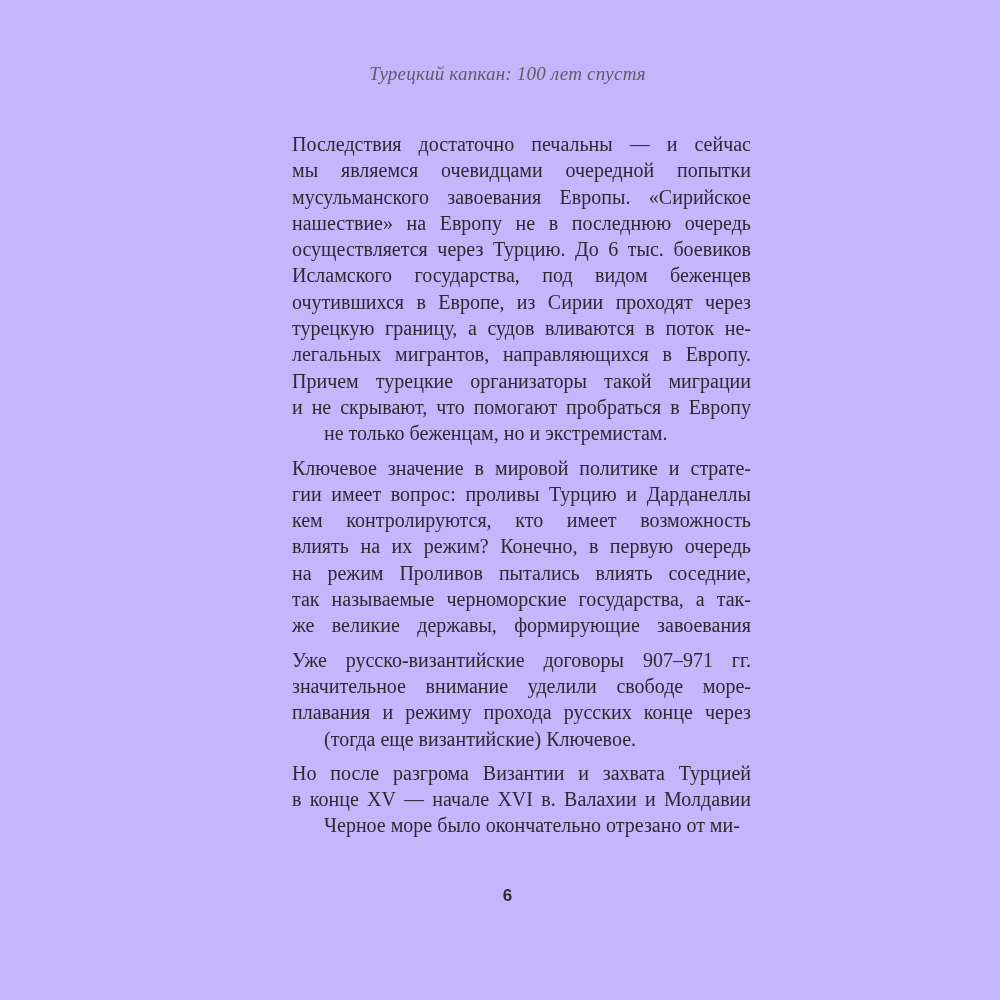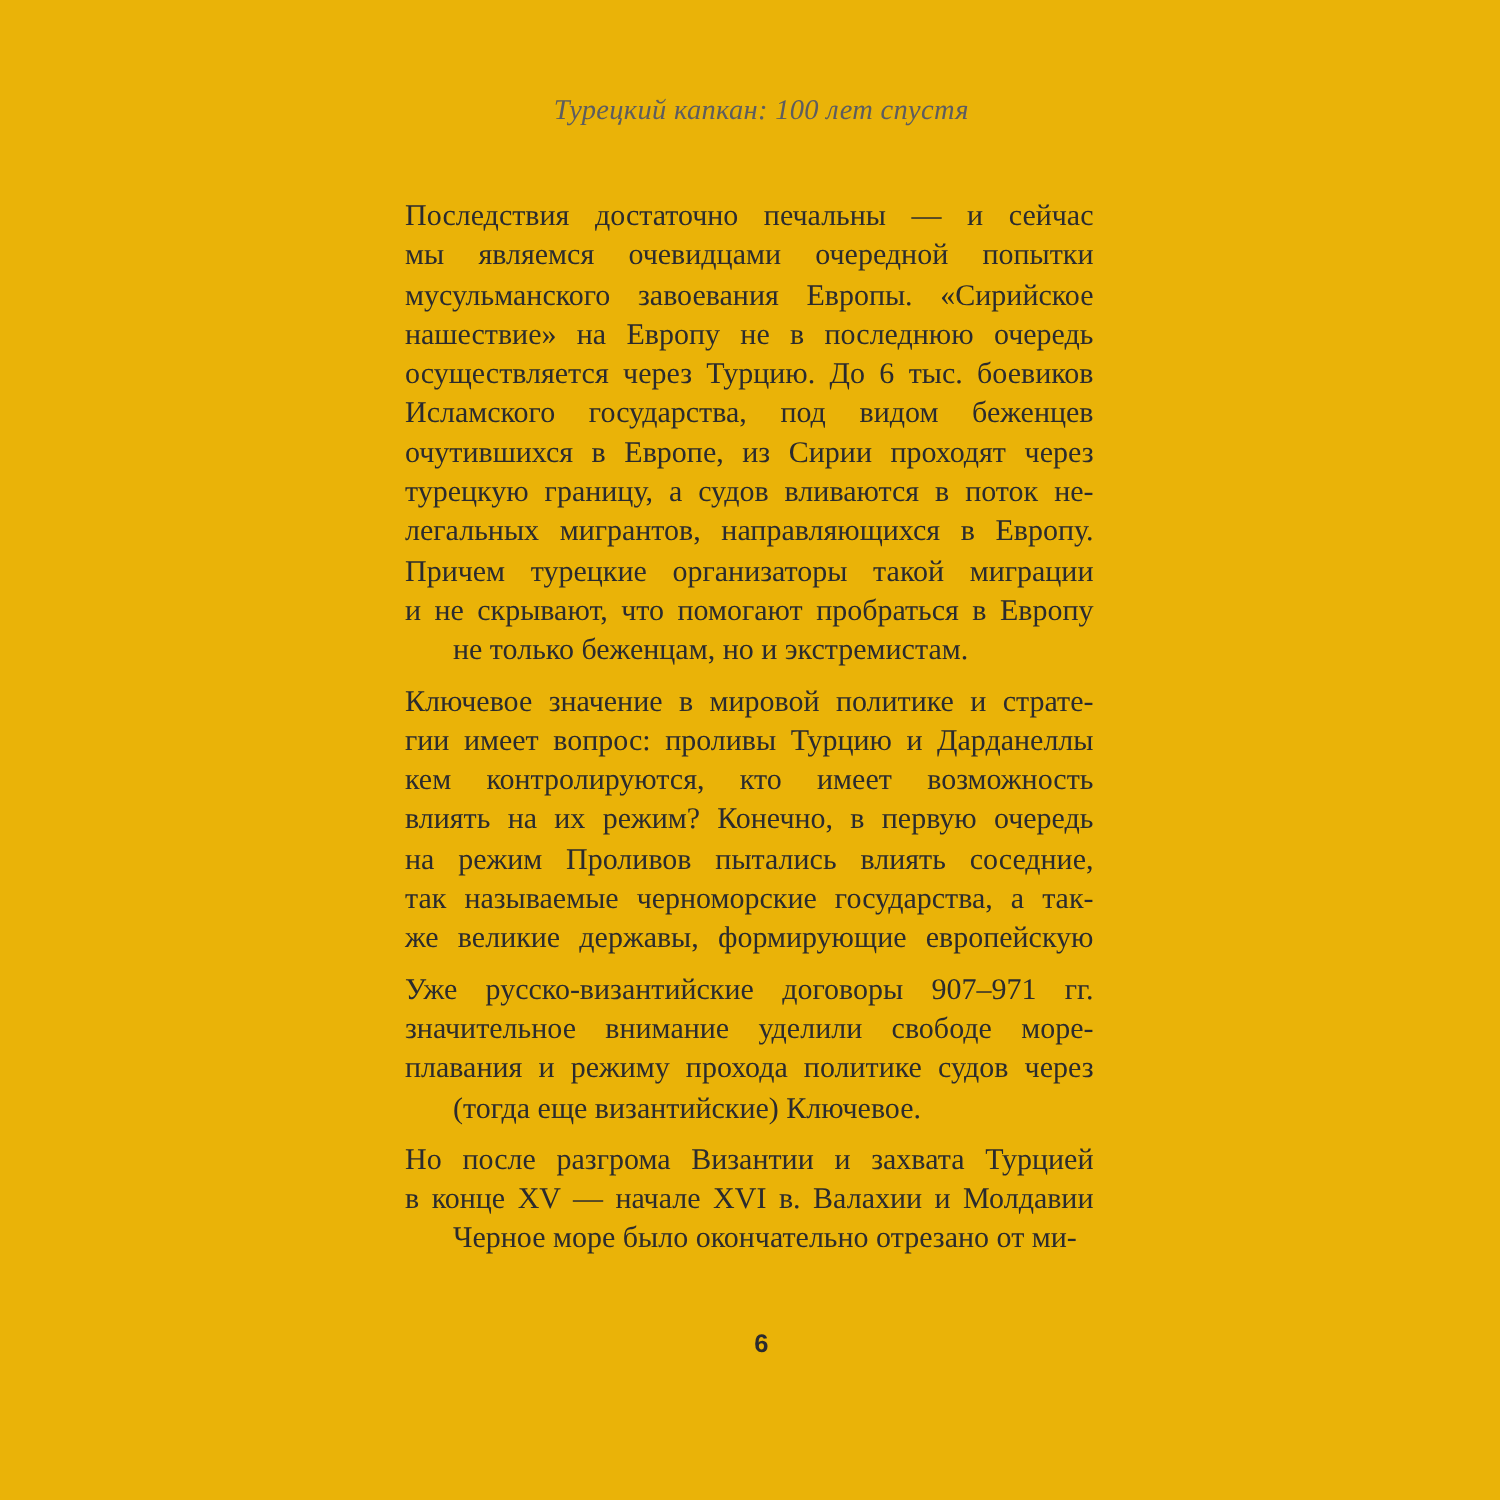--- a/index.html
+++ b/index.html
@@ -5,34 +5,34 @@
   * { margin: 0; padding: 0; box-sizing: border-box; }
   html, body {
     width: 1000px; height: 1000px;
     background: #ffffff;
     font-family: "Liberation Serif", "DejaVu Serif", serif;
     overflow: hidden;
   }
   .page {
     position: relative;
     width: 1000px; height: 1000px;
-    background: #eab308;
+    background: #c4b5fd;
   }
   .running-title {
     position: absolute;
     left: 278px; top: 63px; width: 459px;
     text-align: center;
     font-style: italic;
     font-size: 19px;
     color: #5d5d60;
     letter-spacing: 0.2px;
   }
   .text-block {
     position: absolute;
-    left: 270px; top: 131px; width: 459px;
+    left: 292px; top: 131px; width: 459px;
     color: #2b2b2e;
     font-size: 20px;
     line-height: 26.3px;
   }
   .paragraph { margin-bottom: 8px; }
   .line {
     text-align: justify;
     text-align-last: justify;
     white-space: normal;
   }
@@ -71,26 +71,26 @@
         <div class="line">и не скрывают, что помогают пробраться в Европу</div>
         <div class="line last">не только беженцам, но и экстремистам.</div>
       </div>
       <div class="paragraph">
         <div class="line">Ключевое значение в мировой политике и страте-</div>
         <div class="line">гии имеет вопрос: проливы Турцию и Дарданеллы</div>
         <div class="line">кем контролируются, кто имеет возможность</div>
         <div class="line">влиять на их режим? Конечно, в первую очередь</div>
         <div class="line">на режим Проливов пытались влиять соседние,</div>
         <div class="line">так называемые черноморские государства, а так-</div>
-        <div class="line">же великие державы, формирующие европейскую</div>
+        <div class="line">же великие державы, формирующие завоевания</div>
       </div>
       <div class="paragraph">
         <div class="line">Уже русско-византийские договоры 907–971 гг.</div>
         <div class="line">значительное внимание уделили свободе море-</div>
-        <div class="line">плавания и режиму прохода политике судов через</div>
+        <div class="line">плавания и режиму прохода русских конце через</div>
         <div class="line last">(тогда еще византийские) Ключевое.</div>
       </div>
       <div class="paragraph">
         <div class="line">Но после разгрома Византии и захвата Турцией</div>
         <div class="line">в конце XV — начале XVI в. Валахии и Молдавии</div>
         <div class="line last">Черное море было окончательно отрезано от ми-</div>
       </div>
     </div>
 
   <div class="page-number">6</div>

